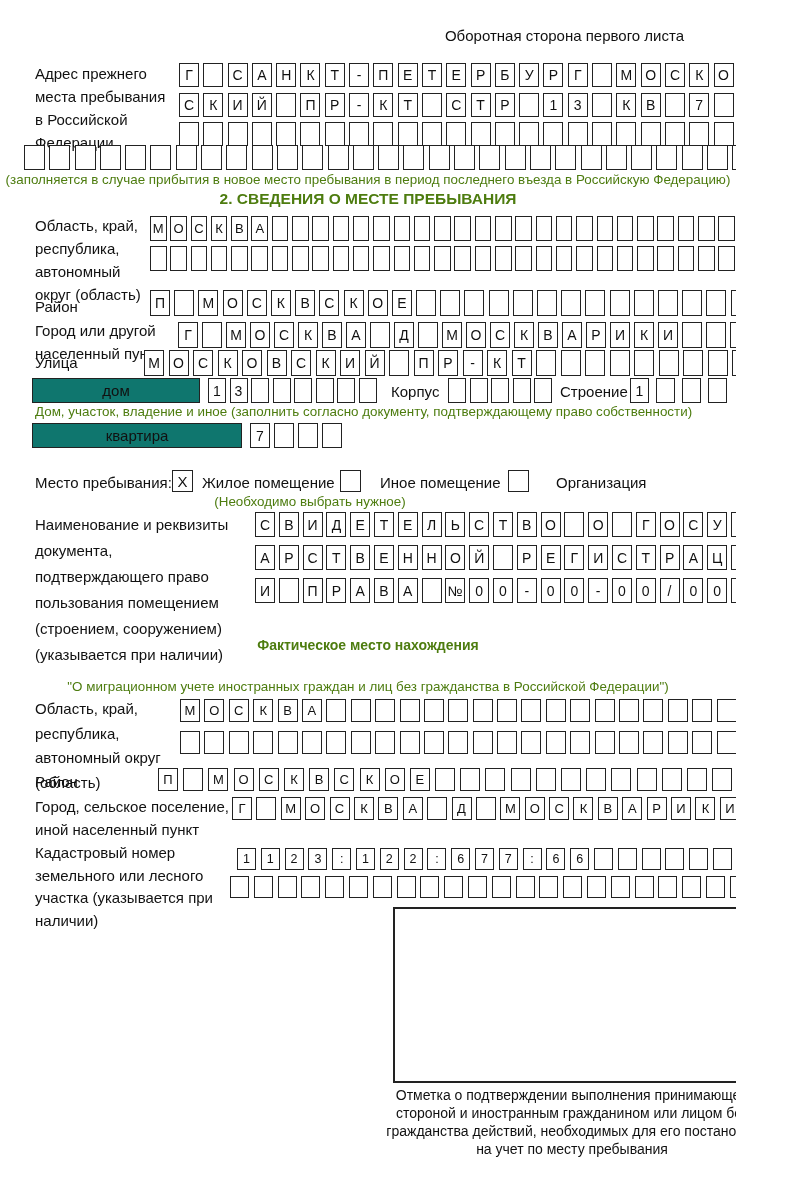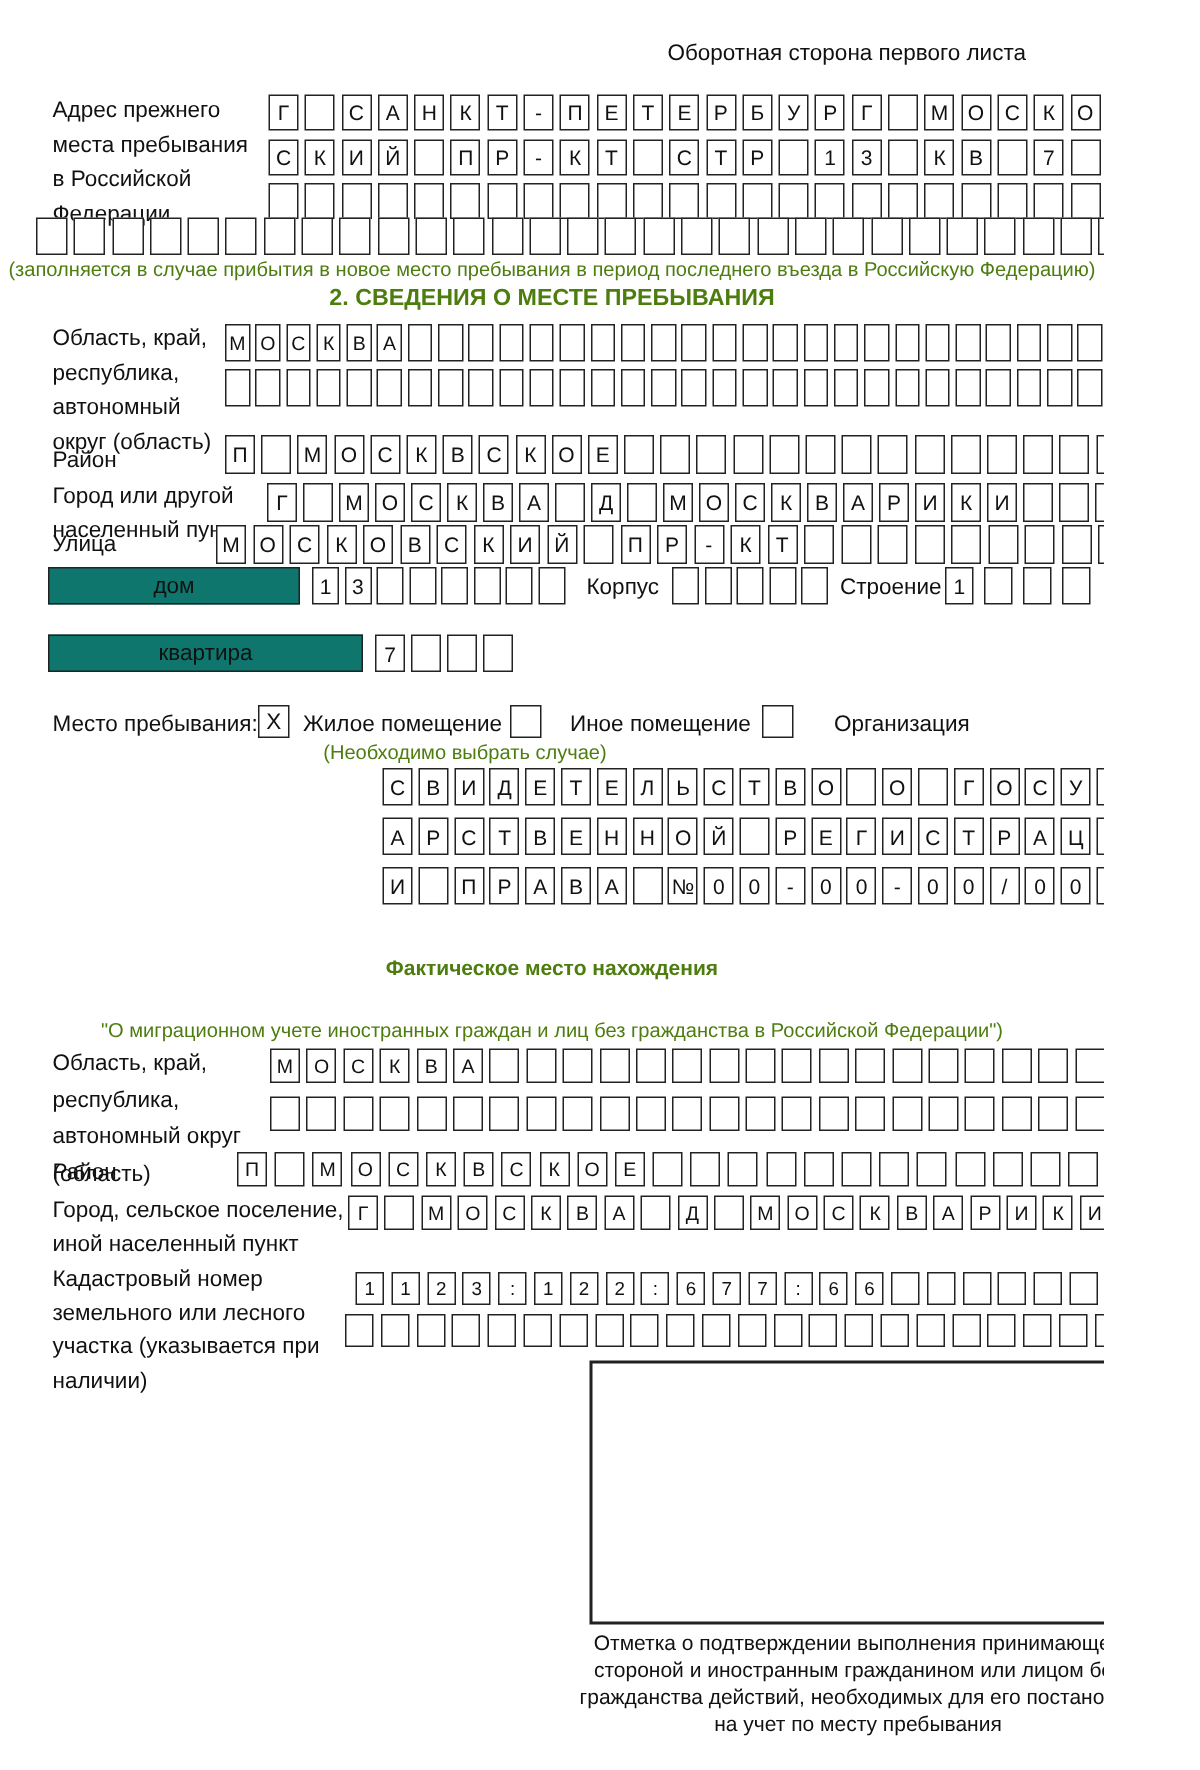--- a/index.html
+++ b/index.html
@@ -323,38 +323,40 @@
       <span class="cell"></span>
       <span class="cell"></span>
     </div>
   <div class="lbl" style="left:560px;top:380px;">Строение</div>
   <div class="cellrow" style="left:630px;top:378px;--bw:19px;--bh:25px;--g:7px;">
       <span class="cell">1</span>
       <span class="cell"></span>
       <span class="cell"></span>
       <span class="cell"></span>
     </div>
+  <div class="cap" style="left:35px;top:404px;">Дом, участок, владение и иное (заполнить согласно документу, подтверждающему право собственности)</div>
 
   <div class="wfield" style="left:32px;top:423px;width:210px;height:25px;">квартира</div>
   <div class="cellrow" style="left:250px;top:423px;--bw:20px;--bh:25px;--g:4px;">
       <span class="cell">7</span>
       <span class="cell"></span>
       <span class="cell"></span>
       <span class="cell"></span>
     </div>
 
   <div class="lbl" style="left:35px;top:471px;">Место пребывания:</div>
   <span class="cb" style="left:172px;top:470px;">X</span>
   <div class="lbl" style="left:202px;top:471px;">Жилое помещение</div>
   <span class="cb" style="left:340px;top:470px;"></span>
   <div class="lbl" style="left:380px;top:471px;">Иное помещение</div>
   <span class="cb" style="left:508px;top:470px;"></span>
   <div class="lbl" style="left:556px;top:471px;">Организация</div>
-  <div class="cap" style="left:170px;top:494px;width:280px;text-align:center;">(Необходимо выбрать случае)</div>
-
+  <div class="cap" style="left:170px;top:494px;width:280px;text-align:center;">(Необходимо выбрать нужное)</div>
+
+  <div class="lbl" style="left:35px;top:512px;width:208px;line-height:26px;">Наименование и реквизиты документа, подтверждающего право пользования помещением (строением, сооружением) (указывается при наличии)</div>
   <div class="cellrow" style="left:255px;top:512px;--bw:20px;--bh:25px;--g:3.8px;">
       <span class="cell">С</span>
       <span class="cell">В</span>
       <span class="cell">И</span>
       <span class="cell">Д</span>
       <span class="cell">Е</span>
       <span class="cell">Т</span>
       <span class="cell">Е</span>
       <span class="cell">Л</span>
       <span class="cell">Ь</span>

